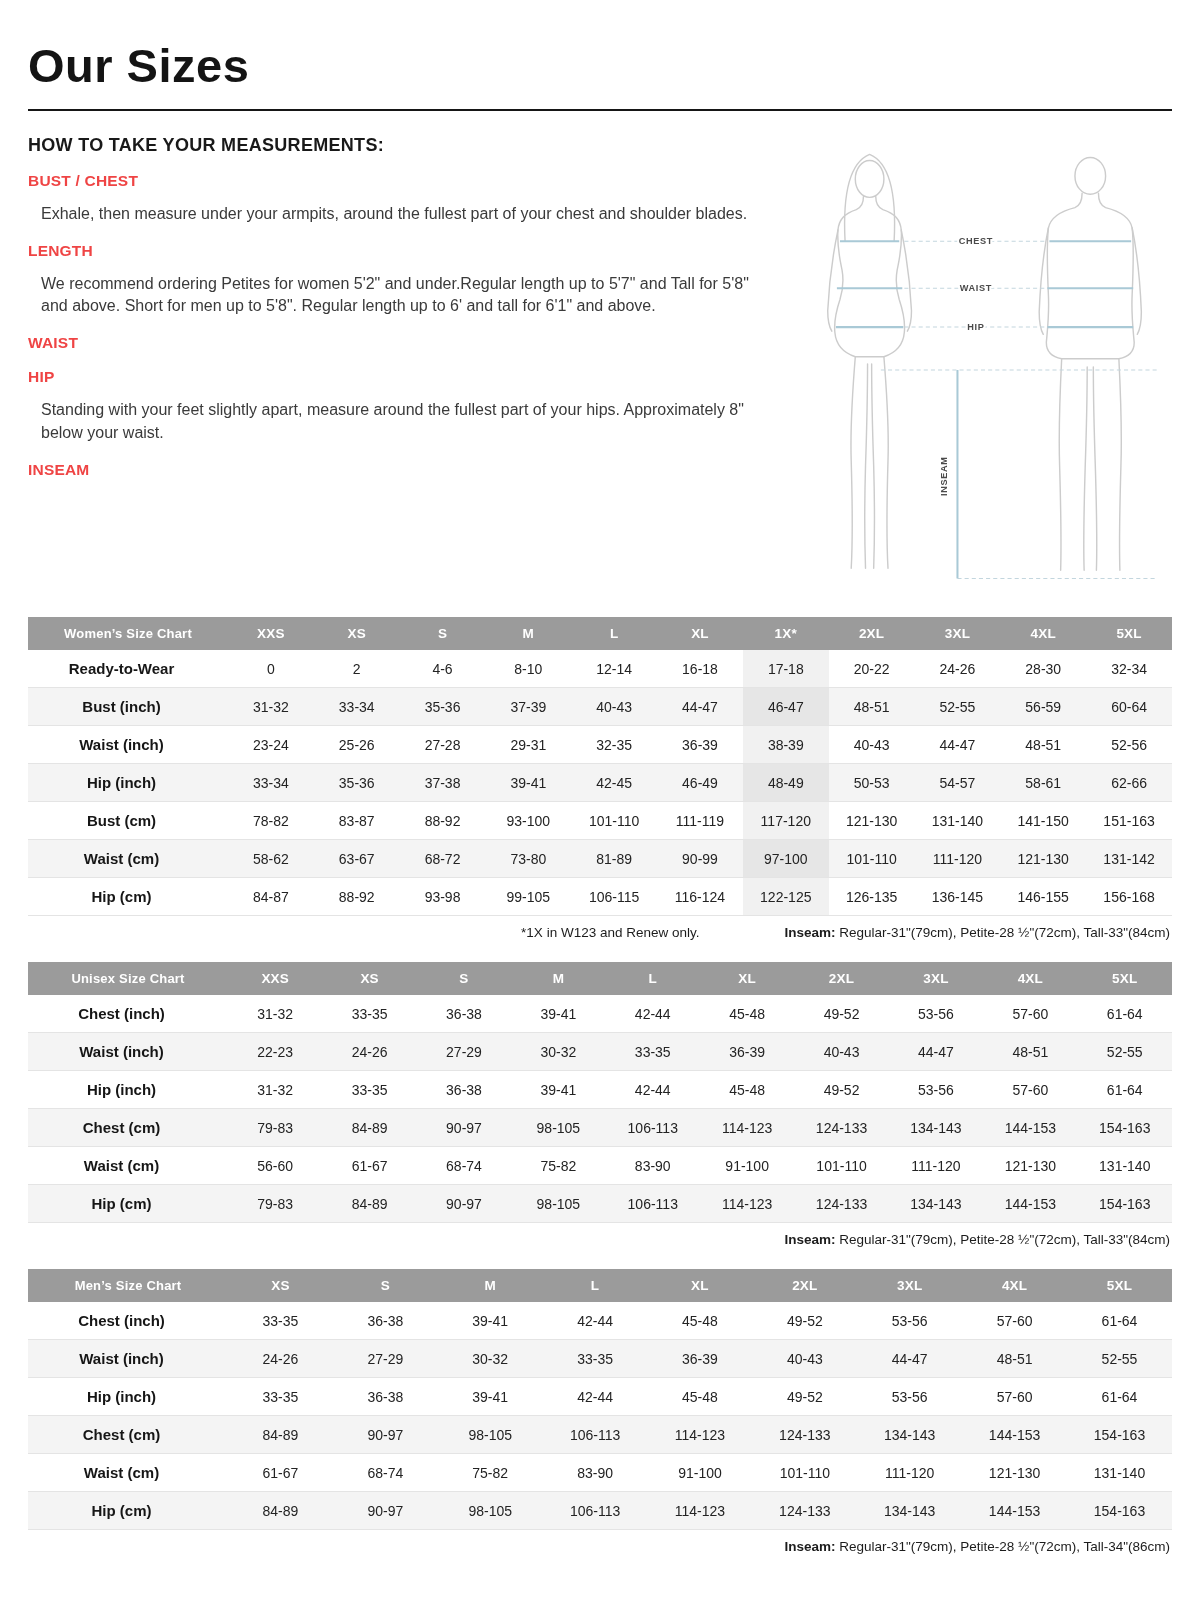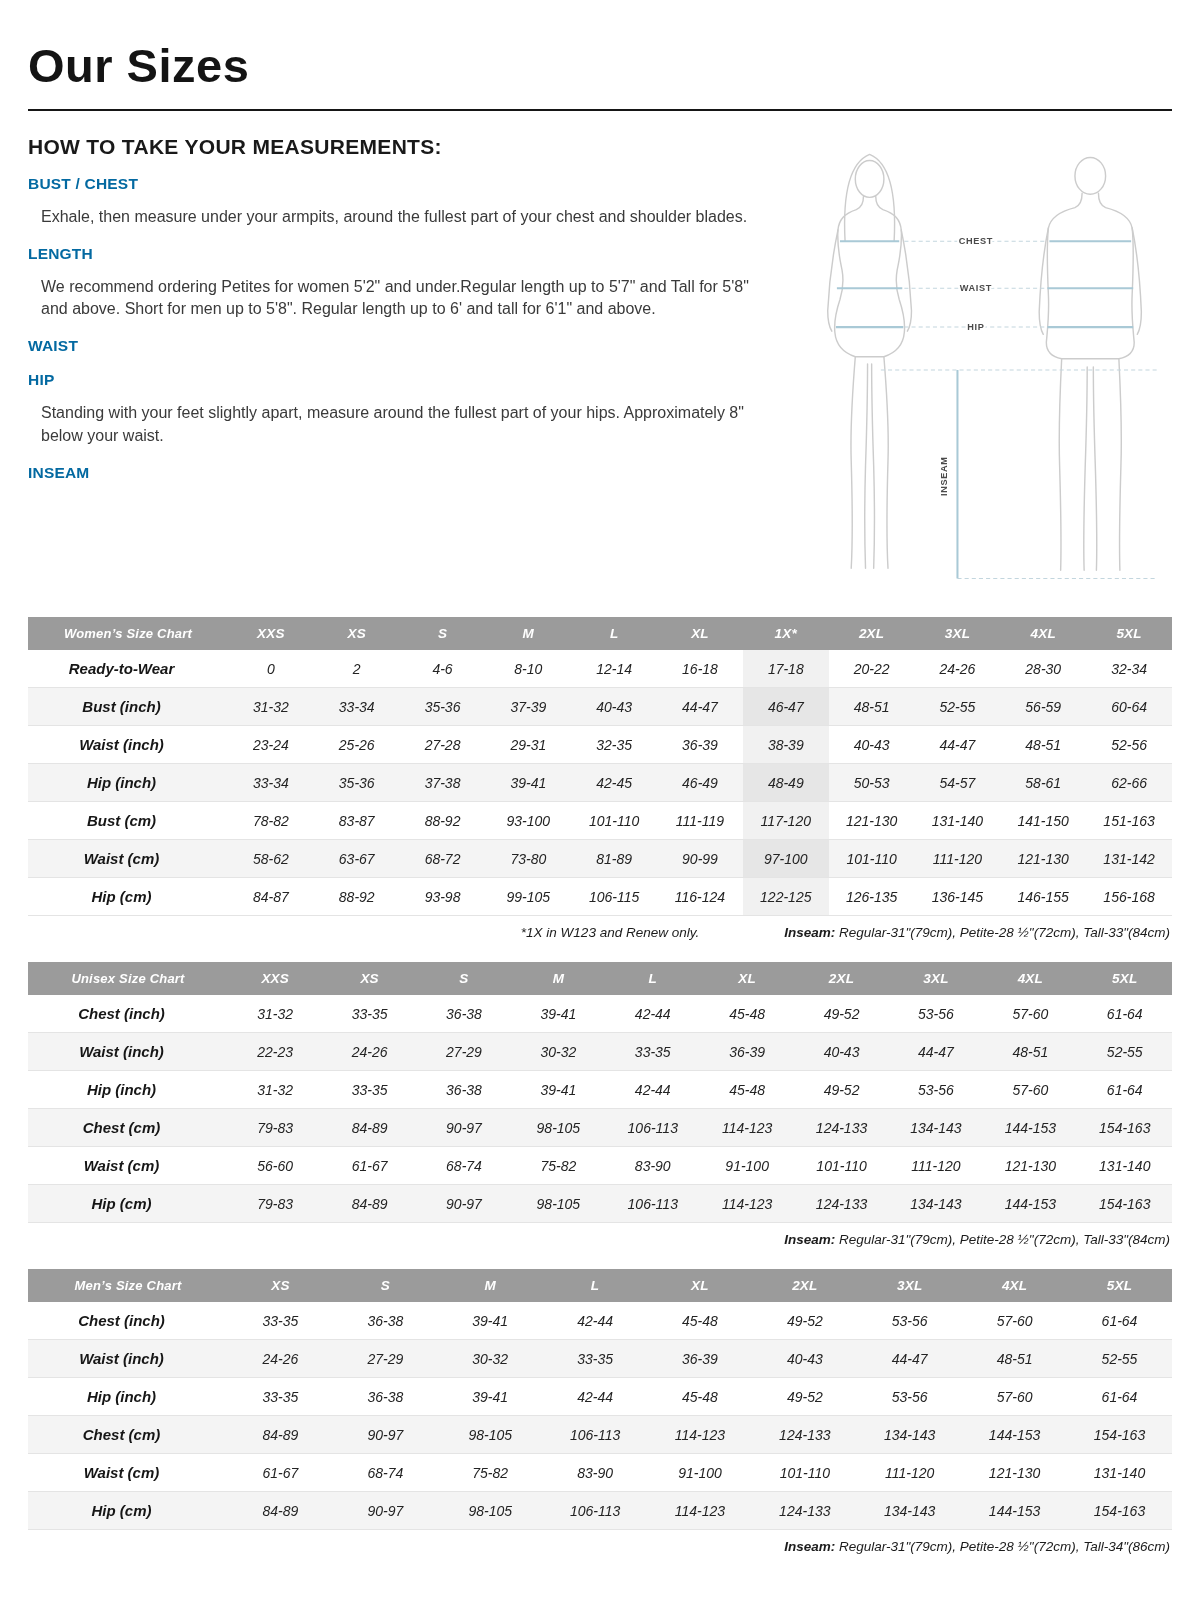--- a/index.html
+++ b/index.html
@@ -21,40 +21,40 @@
   }
   .title-rule {
     border: none;
     border-top: 2px solid #161616;
     margin: 0 0 24px;
   }
 
   .top { display: flex; gap: 22px; margin-bottom: 18px; }
   .instructions { flex: 1 1 auto; max-width: 745px; }
   .instructions h2 {
-    font-size: 21px; font-weight: 700; letter-spacing: .3px;
+    font-size: 18px; font-weight: 700; letter-spacing: .3px;
     margin: 0 0 8px; color: #191919;
   }
   .instructions h3 {
     font-size: 15.5px; font-weight: 700; letter-spacing: .2px;
-    margin: 16px 0 4px; color: #0369a1;
+    margin: 16px 0 4px; color: #ef4444;
   }
   .instructions p {
     font-size: 16px; line-height: 1.42; margin: 13px; color: #3a3a3a;
   }
 
   .diagram { flex: 0 0 auto; width: 378px; padding-top: 4px; }
   .diagram svg { display: block; }
   .diagram text {
     font-family: "Liberation Sans", sans-serif;
     font-size: 9px; font-weight: 700; letter-spacing: .6px;
     fill: #4a4a4a; paint-order: stroke; stroke: #fff; stroke-width: 4px;
   }
 
-  .tables-root { margin-top: 6px; font-style: italic; }
+  .tables-root { margin-top: 6px; }
   .table-block { margin-bottom: 20px; }
   table.size-table { width: 100%; border-collapse: collapse; table-layout: fixed; }
   .size-table thead th {
     background: var(--header-bg, #9b9b9b);
     color: #fff; font-size: 13.5px; font-weight: 700;
     letter-spacing: .2px; padding: 9px 2px; text-align: center;
   }
   .size-table thead th.title-cell { font-size: 13px; }
   .size-table tbody tr { border-bottom: 1px solid #e4e4e4; }
   .size-table tbody tr:nth-child(even) { background: var(--row-alt-bg, #f4f4f4); }

